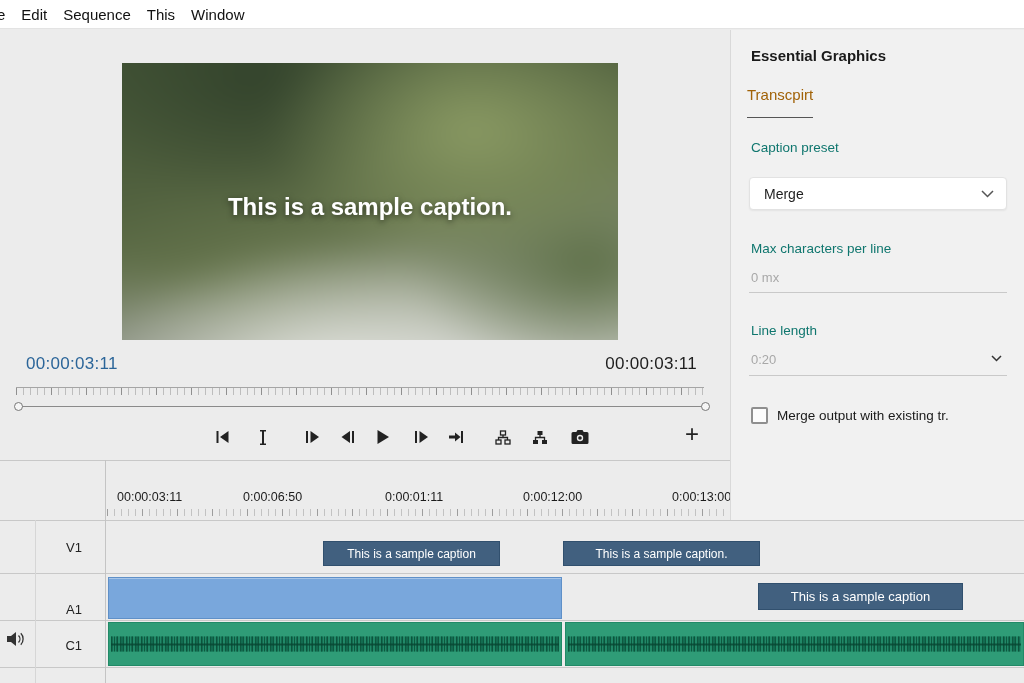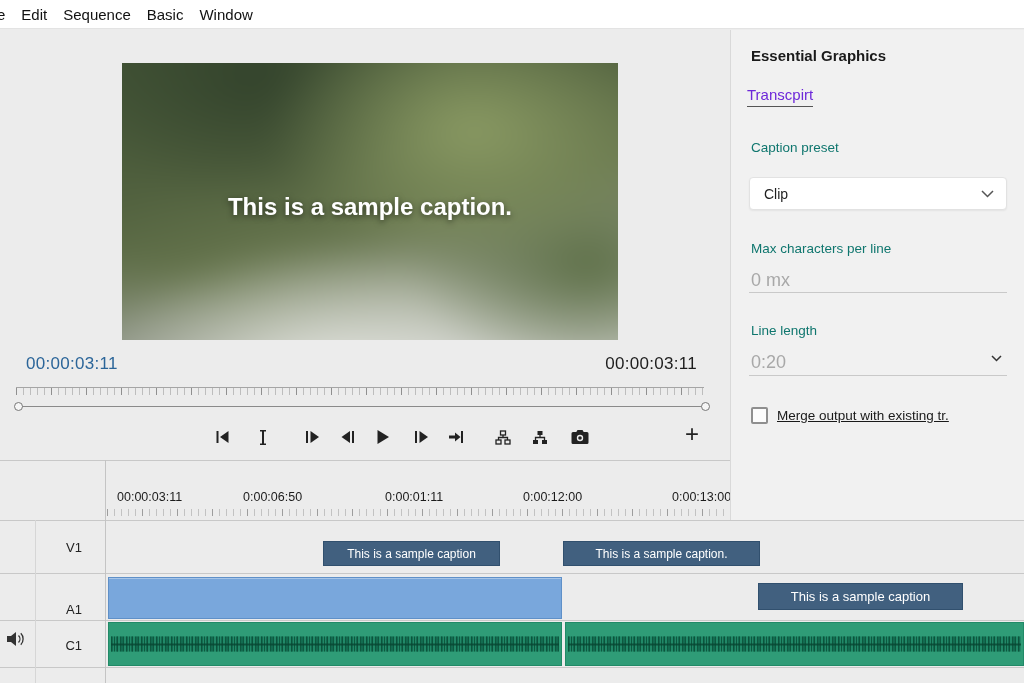--- a/index.html
+++ b/index.html
@@ -47,33 +47,33 @@
   .tbtn { position:absolute; top:424px; width:24px; height:26px; background:none; border:none;
     cursor:pointer; display:flex; align-items:center; justify-content:center; }
   .plus-btn { position:absolute; left:679px; top:420px; width:26px; height:28px; background:none;
     border:none; font-size:24px; font-weight:400; color:#222; cursor:pointer; line-height:26px; }
 
   
   .panel { position:absolute; left:730px; top:30px; width:328px; height:490px; background:#f1f1f1;
     border-left:1px solid #d9d9d9; z-index:5; }
   .panel-title { position:absolute; left:20px; top:17px; font-size:15px; font-weight:700; color:#1a1a1a; }
   .panel-menu { position:absolute; right:13px; top:13px; font-size:20px; color:#444; background:none; border:none; cursor:pointer; }
-  .panel-tab { position:absolute; left:16px; top:56px; font-size:15px; color:#6d28d9;
-    padding-bottom:3px; border-bottom:1.5px solid #555; cursor:pointer; }
+  .panel-tab { position:absolute; left:16px; top:56px; font-size:15px; color:#a16207;
+    padding-bottom:14px; border-bottom:1.5px solid #555; cursor:pointer; }
   .field-label { position:absolute; left:20px; font-size:13.5px; color:#0f766e; }
   .dropdown { position:absolute; left:18px; top:147px; width:258px; height:33px; background:#fff;
     border:1px solid #e2e2e2; border-radius:4px; box-shadow:0 1px 2px rgba(0,0,0,.06);
     display:flex; align-items:center; padding:0 12px 0 14px; cursor:pointer; }
   .dropdown-value { flex:1; font-size:14px; color:#1e1e1e; }
-  .ghost-value { position:absolute; left:20px; font-size:18px; color:#a8a8a8; cursor:text; }
+  .ghost-value { position:absolute; left:20px; font-size:13px; color:#a8a8a8; cursor:text; }
   .underline { position:absolute; left:18px; width:258px; height:1px; background:#c9c9c9; }
   .ll-chevron { position:absolute; left:260px; top:325px; background:none; border:none; cursor:pointer; }
   .checkbox { position:absolute; left:20px; top:377px; width:17px; height:17px;
     border:2px solid #8f8f8f; border-radius:2px; background:#fcfcfc; cursor:pointer; }
-  .checkbox-label { position:absolute; left:46px; top:378px; font-size:13.5px; color:#1a1a1a;text-decoration:underline; }
+  .checkbox-label { position:absolute; left:46px; top:378px; font-size:13.5px; color:#1a1a1a; }
   .create-btn { position:absolute; left:76px; top:438px; width:200px; height:34px; border:none;
     border-radius:17px; background:#1473e6; color:#fff; font-size:14px; font-weight:700;
     font-family:"Liberation Sans",sans-serif; cursor:pointer; }
 
   
   .timeline { position:absolute; left:0; top:460px; width:1024px; height:223px; z-index:1; }
   .tl-topline { position:absolute; left:0; top:0; width:730px; height:1px; background:#c8c8c8; }
   .tl-vline-main { position:absolute; left:105px; top:0; width:1px; height:223px; background:#c4c4c4; }
   .tl-vline-inner { position:absolute; left:35px; top:60px; width:1px; height:163px; background:#d6d6d6; }
   .tl-rowline { position:absolute; left:0; width:1024px; height:1px; background:#c8c8c8; }
@@ -104,21 +104,21 @@
 </style>
 </head>
 <body>
 
 <div class="app">
 
   <div class="menubar">
     <span class="menu-item menu-partial">e</span>
     <span class="menu-item">Edit</span>
     <span class="menu-item">Sequence</span>
-    <span class="menu-item">Basic</span>
+    <span class="menu-item">This</span>
     <span class="menu-item">Window</span>
   </div>
 
   <div class="video">
     <div class="video-bg"></div>
     <div class="video-caption">This is a sample caption.</div>
   </div>
 
   <div class="tc tc-left">00:00:03:11</div>
   <div class="tc tc-right">00:00:03:11</div>
@@ -219,21 +219,21 @@
   </button>
   <button class="plus-btn">+</button>
 
   <div class="panel">
     <div class="panel-title">Essential Graphics</div>
     <button class="panel-menu">≡</button>
     <div class="panel-tab">Transcpirt</div>
 
     <div class="field-label" style="top:110px">Caption preset</div>
     <div class="dropdown">
-      <span class="dropdown-value">Clip</span>
+      <span class="dropdown-value">Merge</span>
       <span>
           <svg width="13" height="8" viewBox="0 0 13 8">
             <path d="M1 1l5.5 5.5L12 1" fill="none" stroke="#555" stroke-width="1.5"></path>
           </svg>
         </span>
     </div>
 
     <div class="field-label" style="top:211px">Max characters per line</div>
     <div class="ghost-value" style="top:240px">0 mx</div>
     <div class="underline" style="top:262px"></div>

